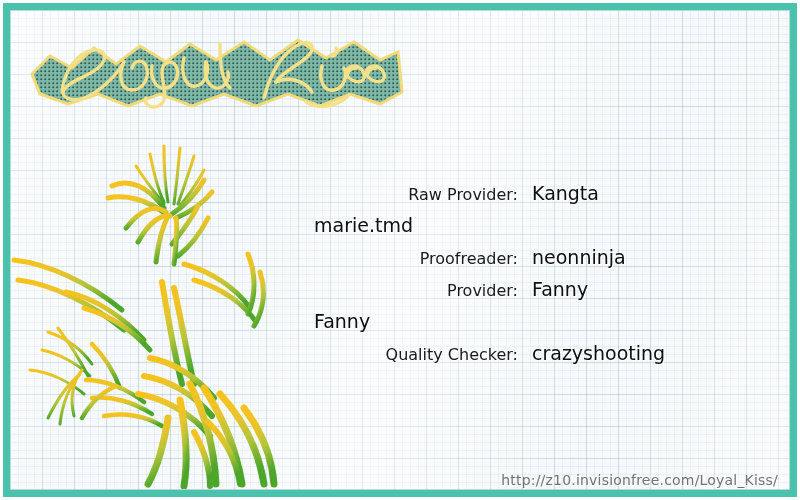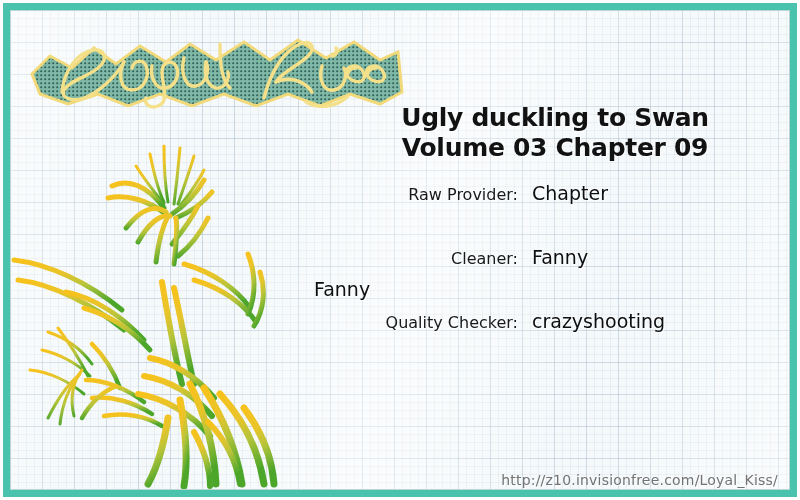--- a/index.html
+++ b/index.html
@@ -286,34 +286,35 @@
           <path d="M236,276 C254,300 264,326 266,352"></path>
         </g>
         <g stroke-width="6">
           <path d="M200,290 C216,306 228,328 232,352"></path>
           <path d="M186,300 C196,318 202,336 202,354"></path>
         </g>
       </g>
     </svg>
   </div>
 
-  <div class="title-block">
-    <div class="title-line">Ugly duckling to Swan</div>
-    <div class="title-line">Volume 03 Chapter 09</div>
-  </div>
 
   <div class="credits">
     <div class="credit-row">
       <span class="credit-label">Raw Provider:</span>
-      <span class="credit-value">Chapter</span>
-    </div>
-    <div class="credit-row">
-    </div>
-    <div class="credit-row">
-      <span class="credit-label">Cleaner:</span>
+      <span class="credit-value">Kangta</span>
+    </div>
+    <div class="credit-row">
+      <span class="credit-value">marie.tmd</span>
+    </div>
+    <div class="credit-row">
+      <span class="credit-label">Proofreader:</span>
+      <span class="credit-value">neonninja</span>
+    </div>
+    <div class="credit-row">
+      <span class="credit-label">Provider:</span>
       <span class="credit-value">Fanny</span>
     </div>
     <div class="credit-row">
       <span class="credit-value">Fanny</span>
     </div>
     <div class="credit-row">
       <span class="credit-label">Quality Checker:</span>
       <span class="credit-value">crazyshooting</span>
     </div>
   </div>

